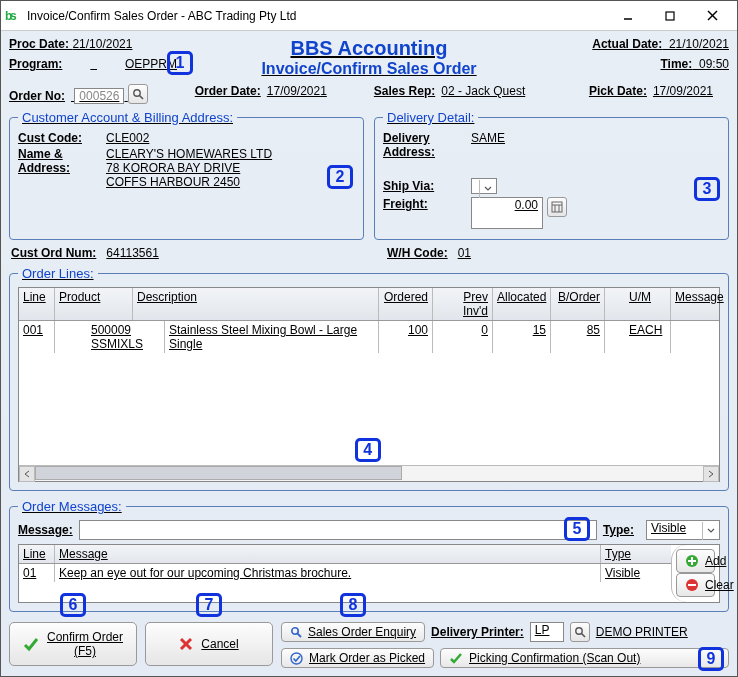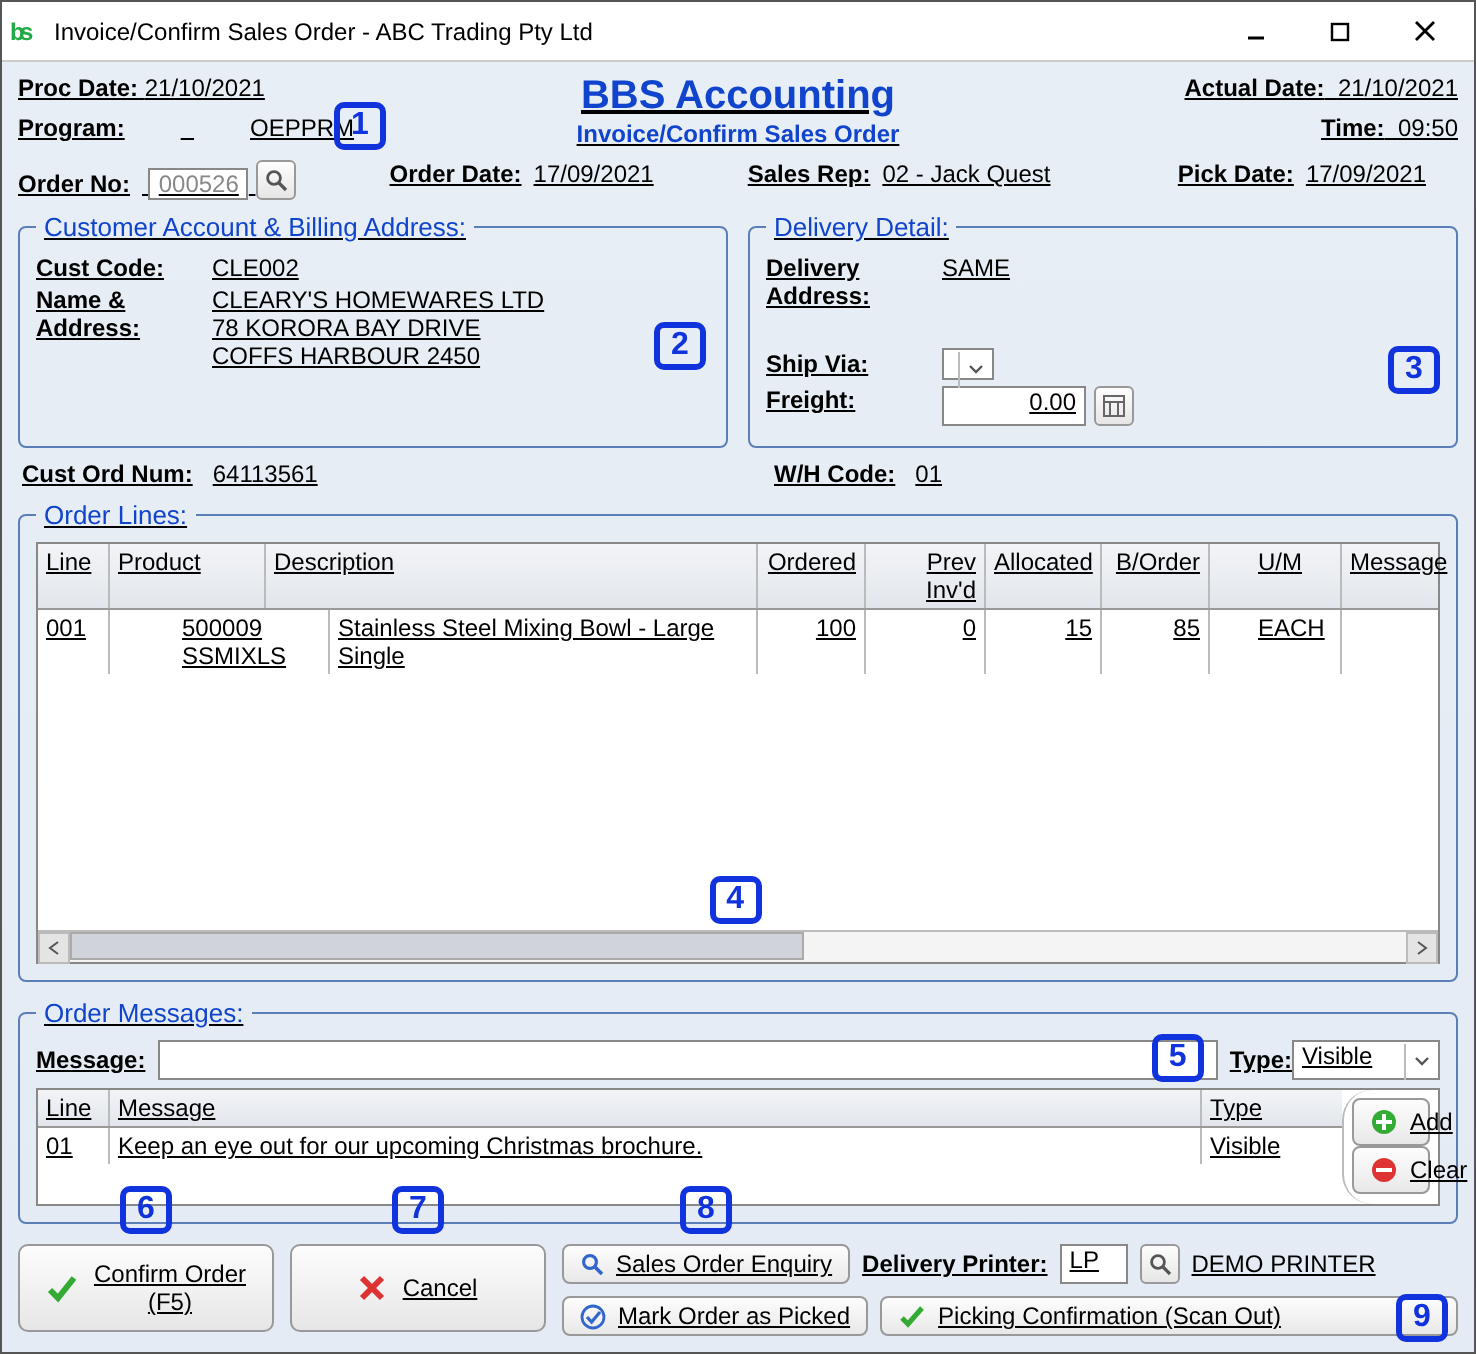--- a/index.html
+++ b/index.html
@@ -8,38 +8,38 @@
   .titlebar { height: 30px; background: #fff; display: flex; align-items: center; padding: 0 4px; border-bottom: 1px solid #ccc; }
   .titlebar .ticon { width: 16px; height: 16px; margin-right: 6px; }
   .titlebar .title { flex: 1; color: #000; }
   .titlebar .winbtn { width: 42px; height: 28px; display:flex; align-items:center; justify-content:center; color:#000; }
   .client { flex:1; background: linear-gradient(#e8eef5, #e4ebf4); padding: 6px 8px 8px 8px; display:flex; flex-direction:column;text-decoration:underline; }
   .hdr { display:flex; }
   .hdr-left, .hdr-right { width: 200px; }
   .hdr-center { flex:1; text-align:center; }
   .hdr .lbl { font-weight: bold; }
   .co-name { color: #1144cc; font-weight: bold; font-size: 20px; }
-  .subtitle { color: #1144cc; font-weight: bold; font-size: 12px; }
+  .subtitle { color: #1144cc; font-weight: bold; font-size: 16px; }
   .row { display:flex; align-items:center; }
   .pair { margin-right: 16px; }
   .pair .k { font-weight: bold; margin-right: 6px; }
   .orderbar { margin-top: 6px; display:flex; align-items:flex-start; gap: 31px; }
   .orderno-in { width: 64px; height:20px; border:1px solid #888; background:#fff; color:#888; text-align:right; padding:0 4px; }
   .magbtn { width:20px; height:20px; border:1px solid #999; border-radius:3px; background:linear-gradient(#fdfdfd,#e6e6e6); display:inline-flex; align-items:center; justify-content:center; }
   fieldset { border:1px solid #5a7fb8; border-radius:4px; margin: 6px 0 2px 0; padding: 6px 8px 8px 8px; position:relative; }
   fieldset > legend { color:#1144cc; font-size:13px; padding: 0 4px; }
   .two-col { display:flex; gap:10px; }
   .two-col > fieldset { flex:1; }
   .kv { display:flex; margin-bottom:2px; }
   .kv .k { font-weight:bold; width: 88px; }
   .kv .v { flex:1; }
   .shipvia-in { width:185px; height:20px; border:1px solid #888; background:#fff; padding:0 20px 0 4px; position:relative; }
   .shipvia-wrap { position:relative; display:inline-block; }
   .shipvia-wrap .dd { position:absolute; right:1px; top:1px; width:17px; height:18px; border-left:1px solid #bbb; display:flex;align-items:center;justify-content:center;}
-  .freight-in { width:72px; height:20px; border:1px solid #888; background:#fff; text-align:right; padding:0 4px; display:inline-block; }
+  .freight-in { width:72px; height:32px; border:1px solid #888; background:#fff; text-align:right; padding:0 4px; display:inline-block; }
   .calcbtn { width:20px; height:20px; border:1px solid #999; border-radius:3px; background:linear-gradient(#fdfdfd,#e6e6e6); display:inline-flex;align-items:center;justify-content:center; margin-left:4px;}
   .bottompair { display:flex; margin: 4px 2px 0 2px; }
   .bottompair .left { flex:1; }
   .bottompair .k { font-weight:bold; margin-right:10px; }
   .grid { border:1px solid #888; background:#fff; }
   .gh { display:flex; background:linear-gradient(#f2f4f7,#e2e6ec); border-bottom:1px solid #999; }
   .gh > div, .gr > div { border-right:1px solid #bbb; padding:2px 4px; }
   .gh > div:last-child, .gr > div:last-child { border-right:none; }
   .gh > div { font-weight:normal; color:#000; }
   .c-line{width:36px;} .c-prod{width:78px;} .c-desc{flex:1;}
@@ -241,21 +241,21 @@
     </fieldset>
 
     <div class="msgarea">
       <fieldset class="rel">
         <legend>Order Messages:</legend>
         <div class="row">
           <span style="font-weight:bold;">Message:</span>
           <span class="msg-in rel">
             <div class="callout" style="right:6px; top:-4px;">5</div>
           </span>
-          <span style="font-weight:bold; margin-right:0;">Type:</span>
+          <span style="font-weight:bold; margin-right:12px;">Type:</span>
           <span class="type-sel">
             <span>Visible</span>
             <span class="dd">
                 <svg width="8" height="8">
                   <polyline points="1,2 4,5 7,2" fill="none" stroke="#555" stroke-width="1.2"></polyline>
                 </svg>
               </span>
           </span>
         </div>
         <div class="msg-grid">

